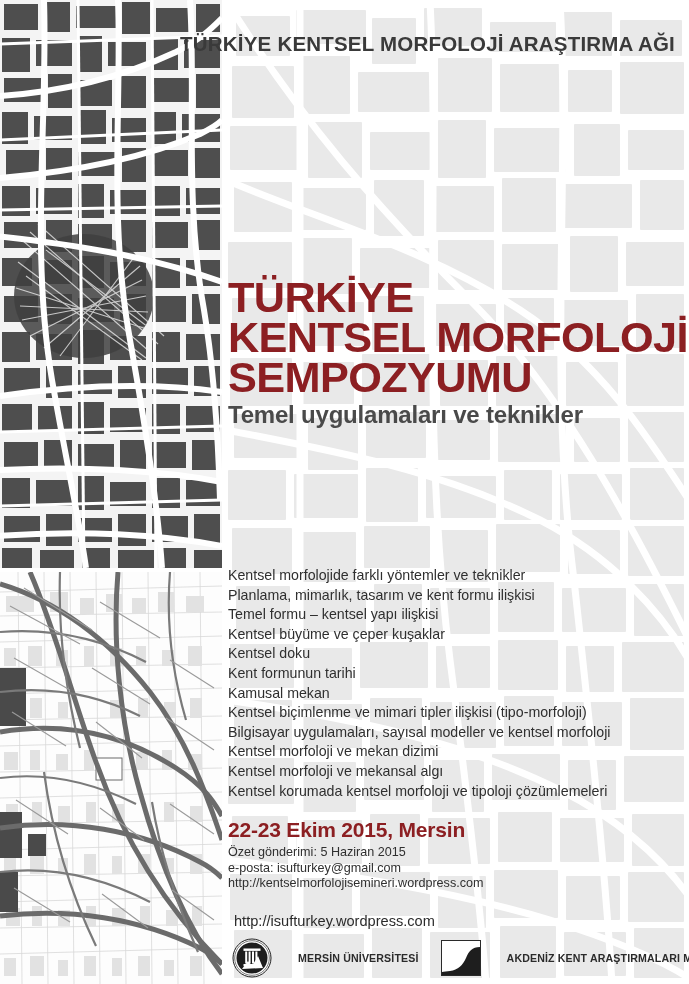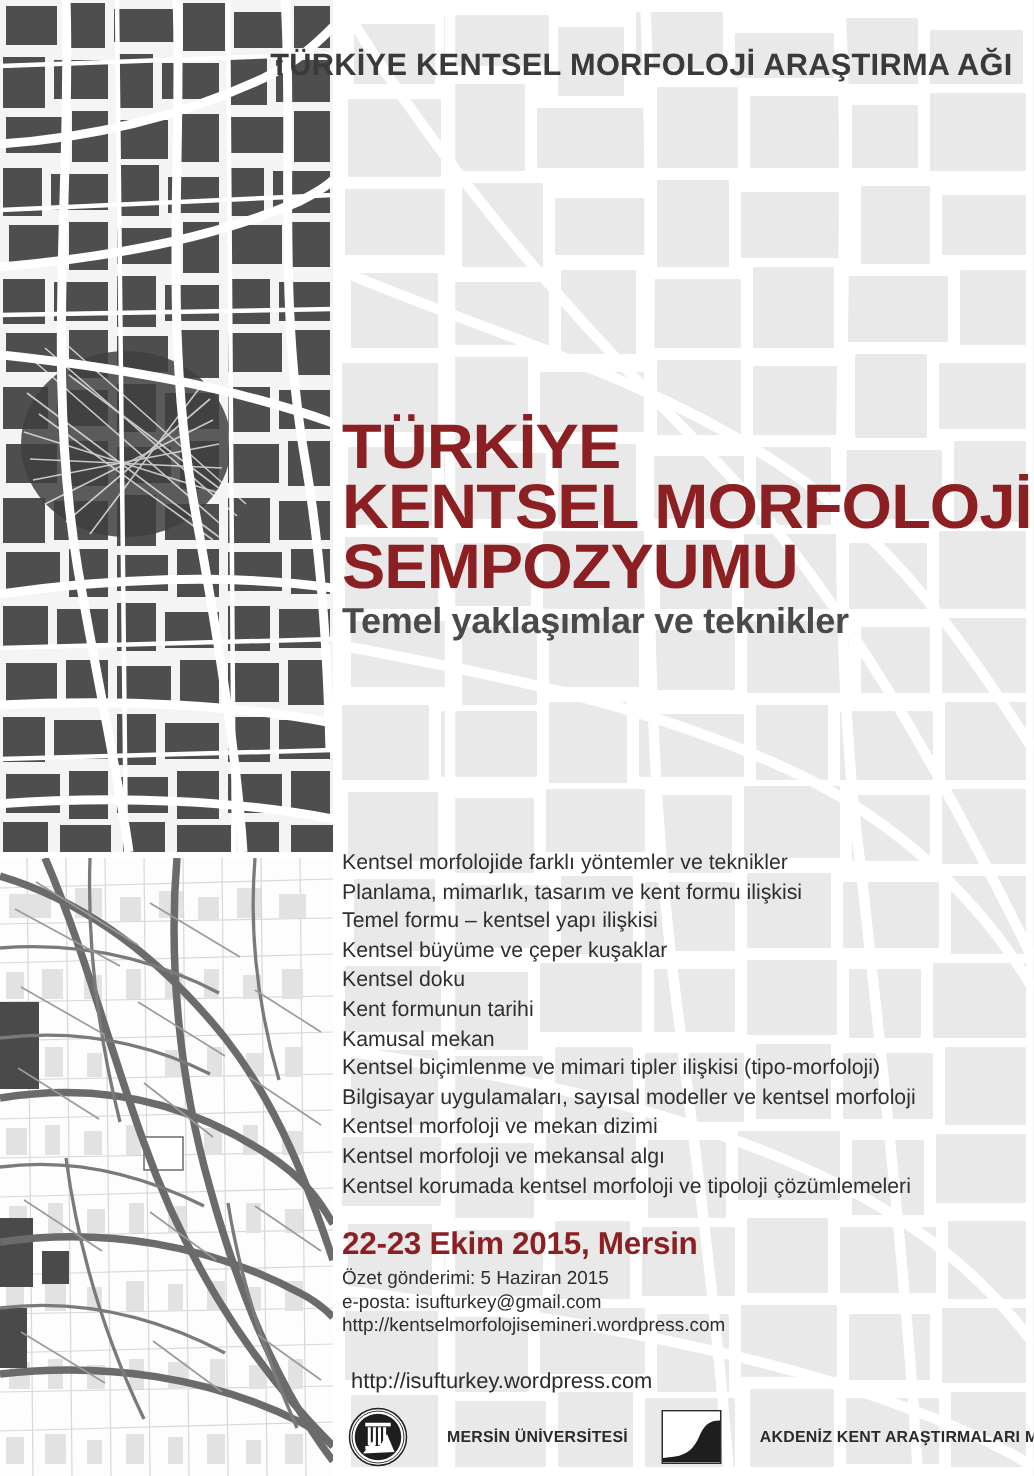--- a/index.html
+++ b/index.html
@@ -10,21 +10,21 @@
   body {
     width: 689px;
     height: 984px;
     font-family: "Liberation Sans", sans-serif;
     overflow: hidden;
   }
   #poster {
     position: relative;
     width: 689px;
     height: 984px;
-    background: #e5e5e5;
+    background: #f9a8d4;
     overflow: hidden;
   }
 
   
   .wm-map {
     position: absolute;
     inset: 0;
     background: #ffffff;
     overflow: hidden;
     z-index: 0;
@@ -583,21 +583,21 @@
       </g>
     </svg>
   </div>
 
   <div class="network-title">TÜRKİYE KENTSEL MORFOLOJİ ARAŞTIRMA AĞI</div>
 
   <div class="title-block">
     <div class="title-line l1">TÜRKİYE</div>
     <div class="title-line l2">KENTSEL MORFOLOJİ</div>
     <div class="title-line l3">SEMPOZYUMU</div>
-    <div class="subtitle">Temel yaklaşımlar ve teknikler</div>
+    <div class="subtitle">Temel uygulamaları ve teknikler</div>
   </div>
 
   <div class="topics">
     <div class="topic">Kentsel morfolojide farklı yöntemler ve teknikler</div>
     <div class="topic">Planlama, mimarlık, tasarım ve kent formu ilişkisi</div>
     <div class="topic">Temel formu – kentsel yapı ilişkisi</div>
     <div class="topic">Kentsel büyüme ve çeper kuşaklar</div>
     <div class="topic">Kentsel doku</div>
     <div class="topic">Kent formunun tarihi</div>
     <div class="topic">Kamusal mekan</div>

